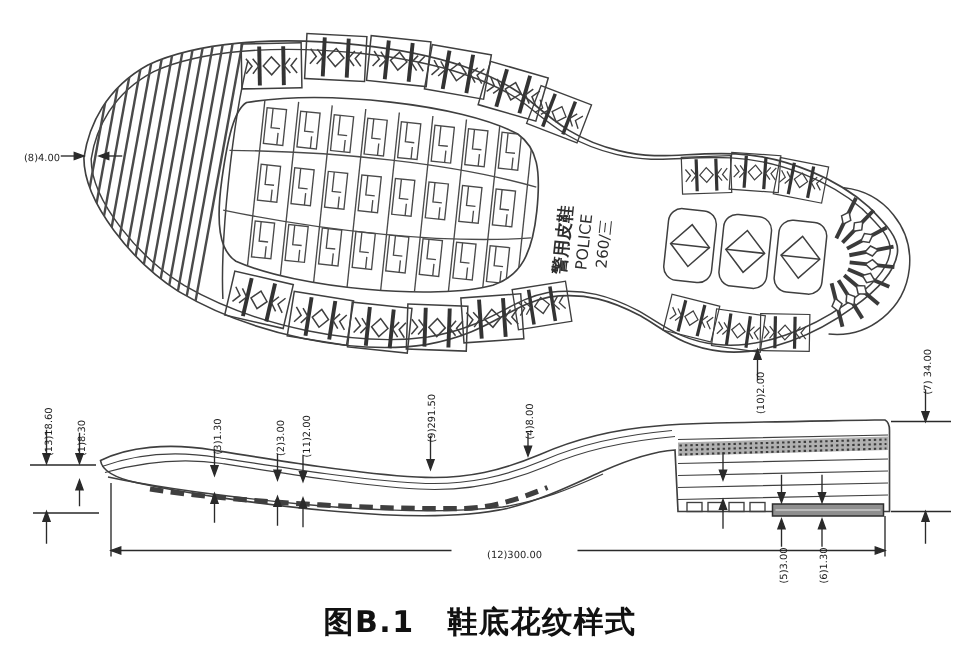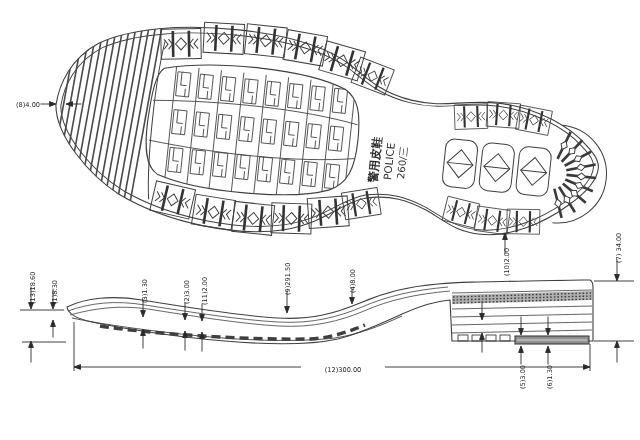--- a/index.html
+++ b/index.html
@@ -407,13 +407,16 @@
       <text class="dim" transform="translate(290 295) rotate(-90)">(9)291.50</text>
       <text class="dim" transform="translate(355 293) rotate(-90)">(4)8.00</text>
       <text class="dim" transform="translate(509 276) rotate(-90)">(10)2.00</text>
       <text class="dim" transform="translate(620.5 263) rotate(-90)">(7) 34.00</text>
       <text class="dim" transform="translate(524.5 389) rotate(-90)">(5)3.00</text>
       <text class="dim" transform="translate(551.5 389) rotate(-90)">(6)1.30</text>
       <text class="dim" transform="translate(343 372)" text-anchor="middle">(12)300.00</text>
     </g>
   </svg>
 
+  <div id="caption">
+    <span>图B.1</span><span class="gap"></span><span>鞋底花纹样式</span>
+  </div>
 </div>
 
 </body></html>

